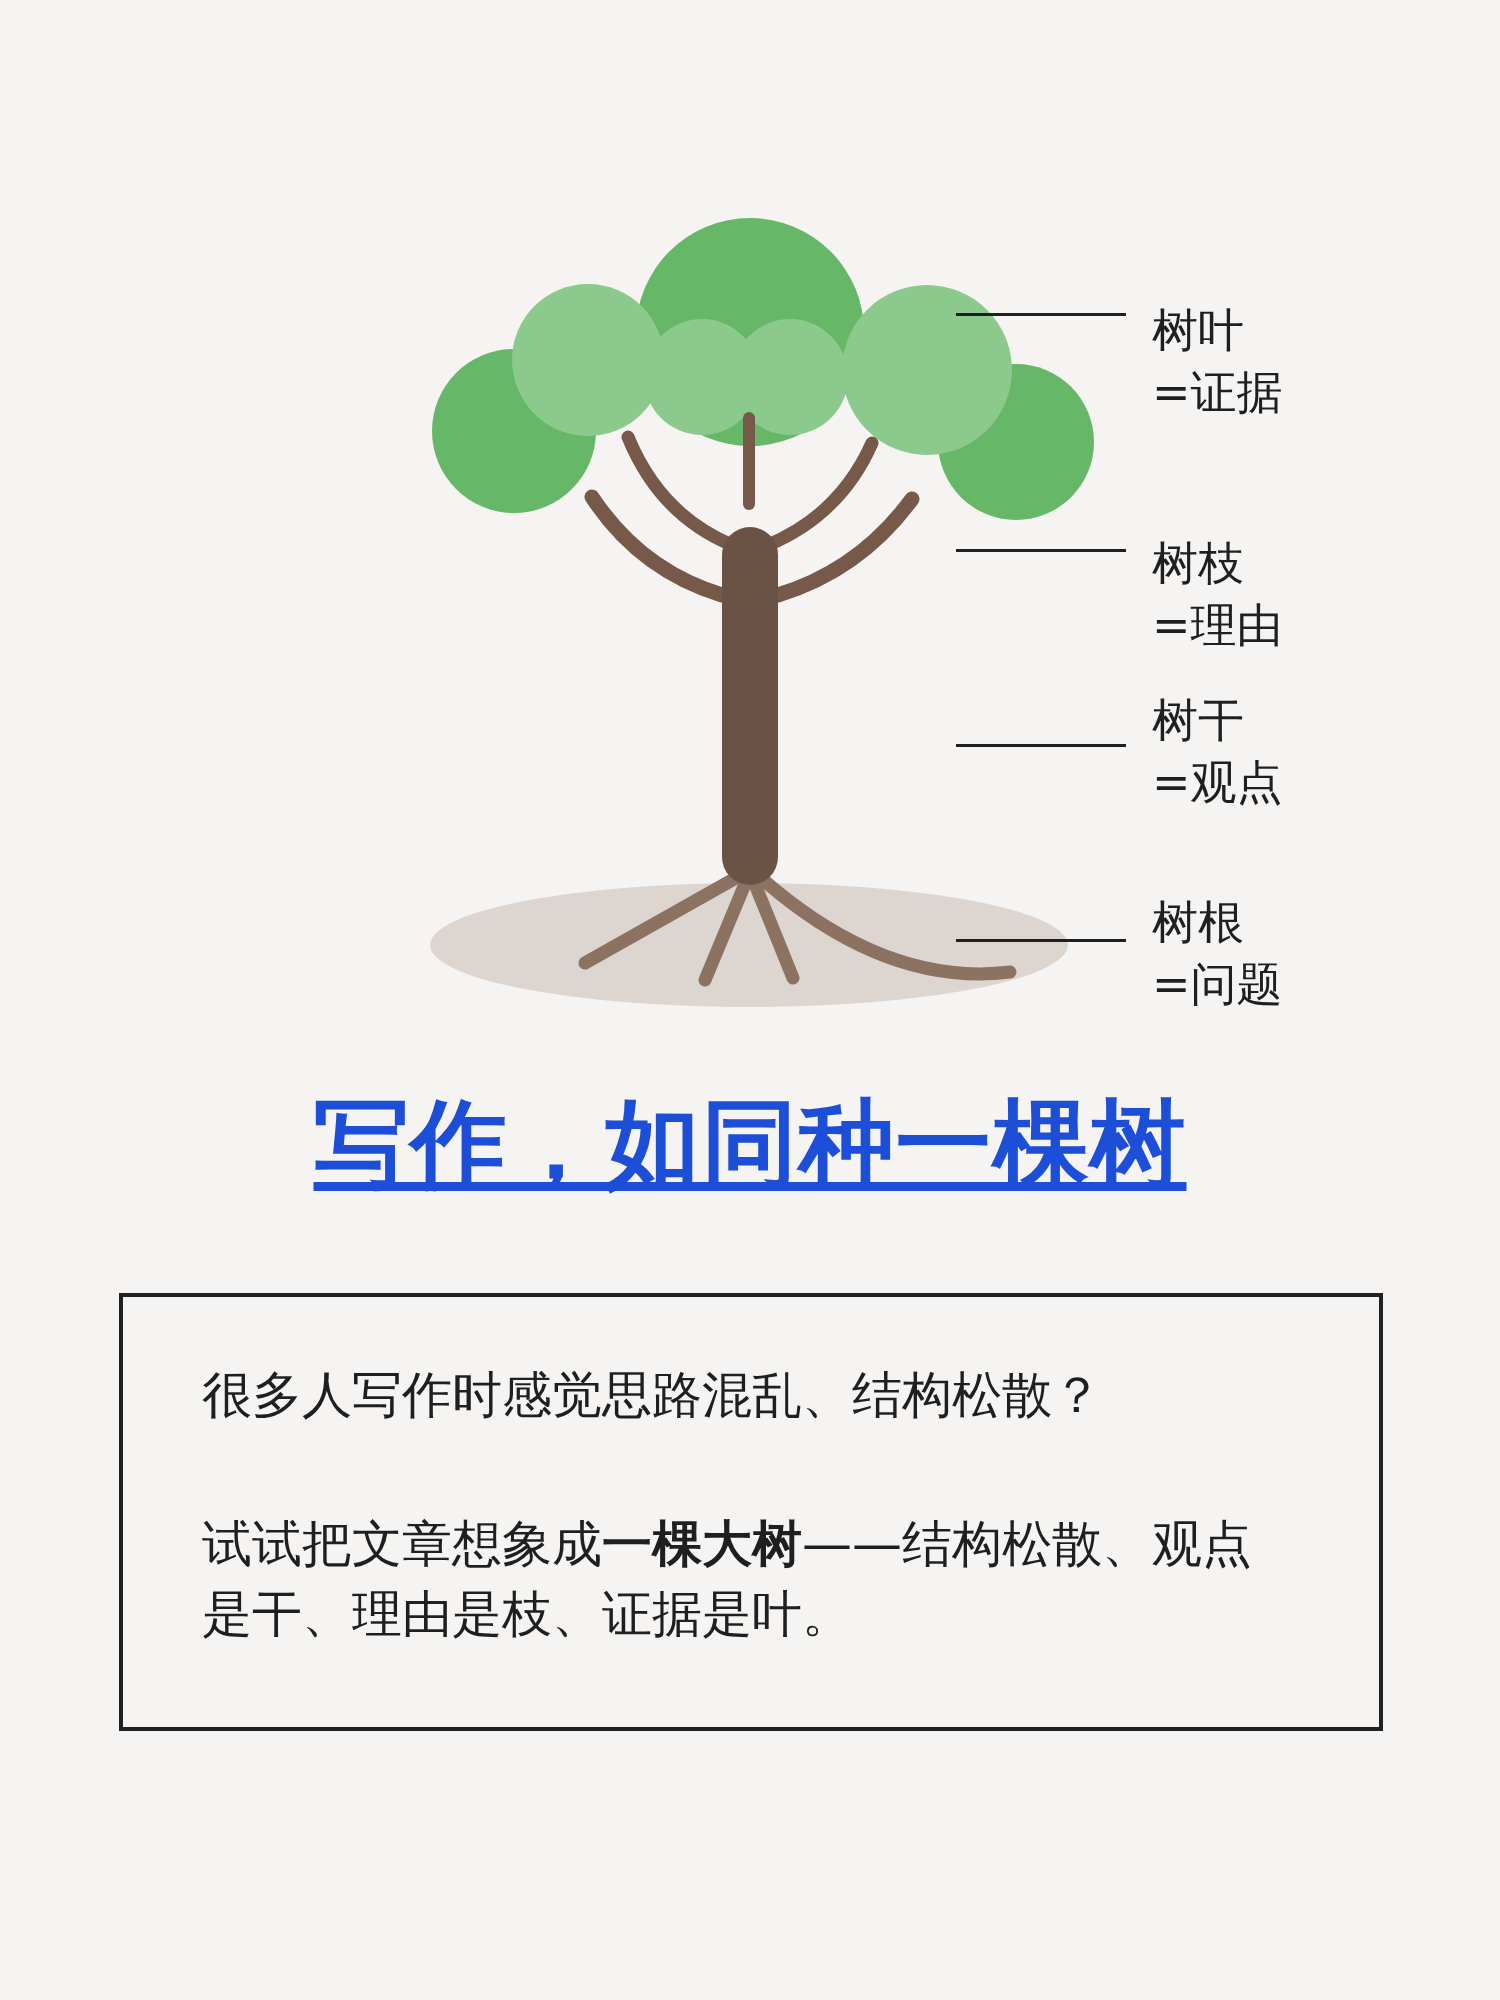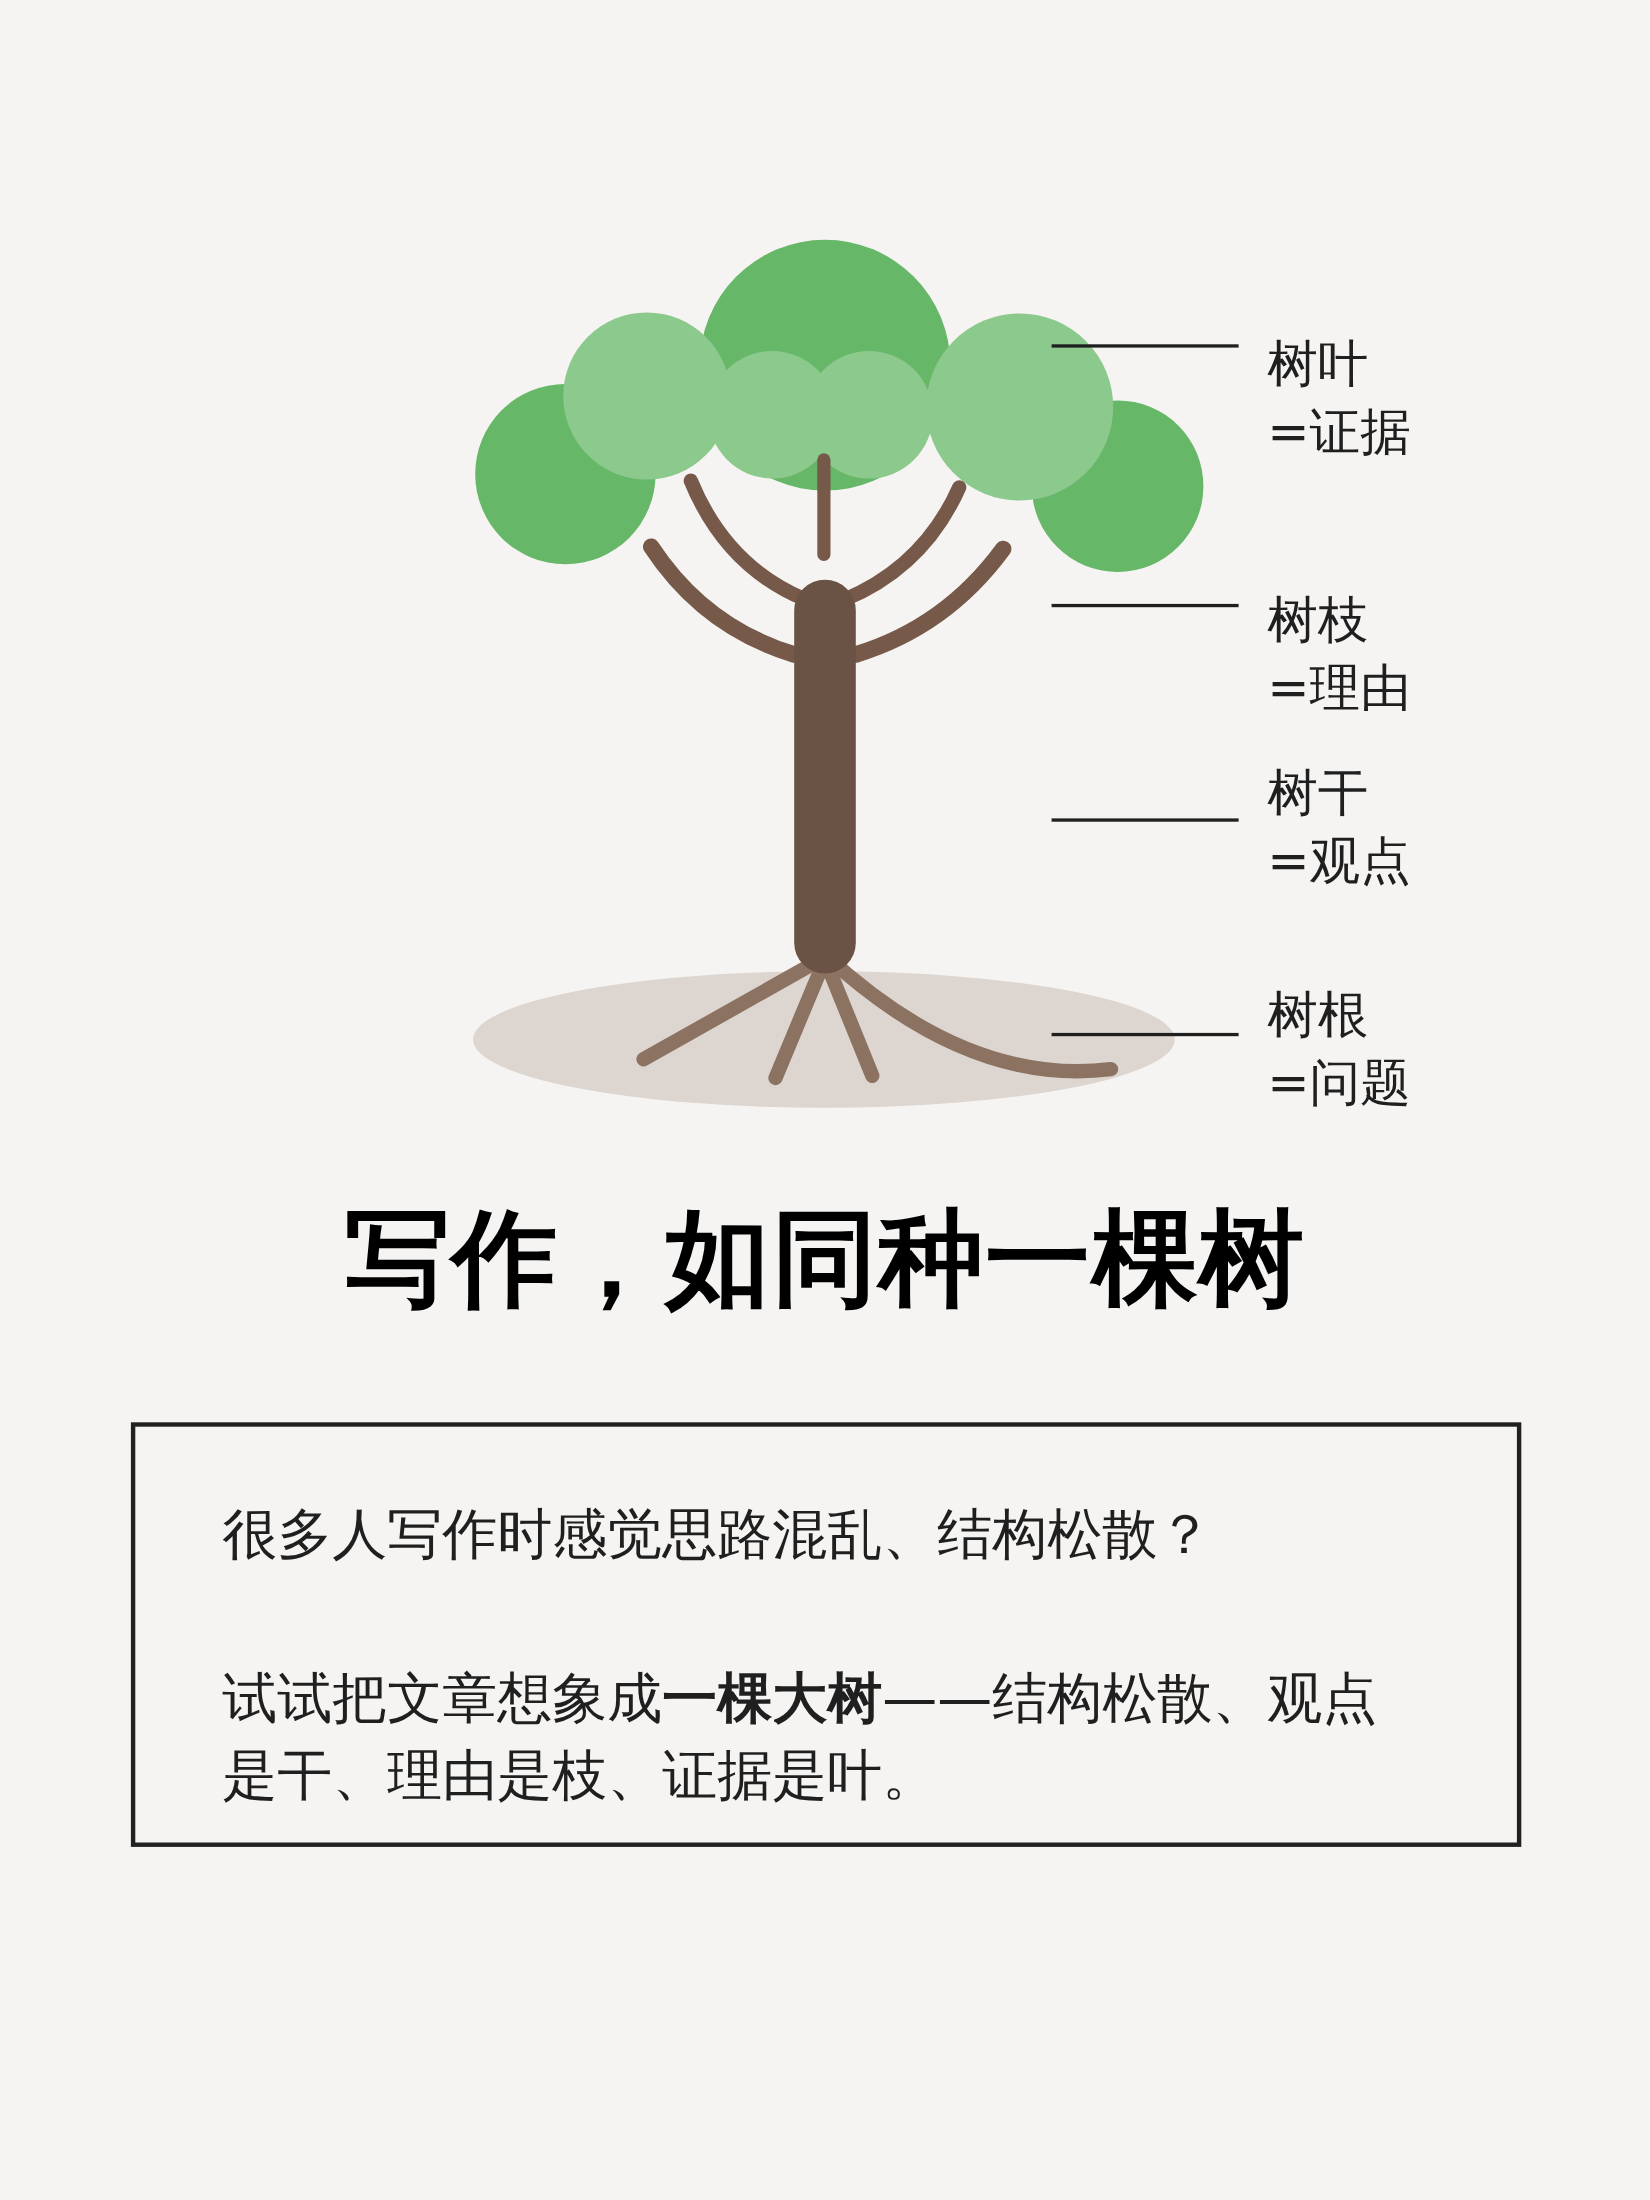--- a/index.html
+++ b/index.html
@@ -45,32 +45,33 @@
   
   #page-title {
     position: absolute;
     top: 1088px;
     left: 0;
     width: 1500px;
     text-align: center;
     font-size: 96px;
     line-height: 112px;
     font-weight: bold;
-    color: #000000;
+    color: #1d4ed8;
     letter-spacing: 1px;
     white-space: nowrap;
+    text-decoration: underline;
   }
 
   
   #info-box {
     position: absolute;
     left: 119px;
     top: 1293px;
     width: 1264px;
-    height: 386px;
+    height: 438px;
     box-sizing: border-box;
     border: 4px solid #212121;
     background: transparent;
   }
   .info-paragraph {
     position: absolute;
     left: 79px;
     width: 1160px;
     font-size: 50px;
     line-height: 70px;

